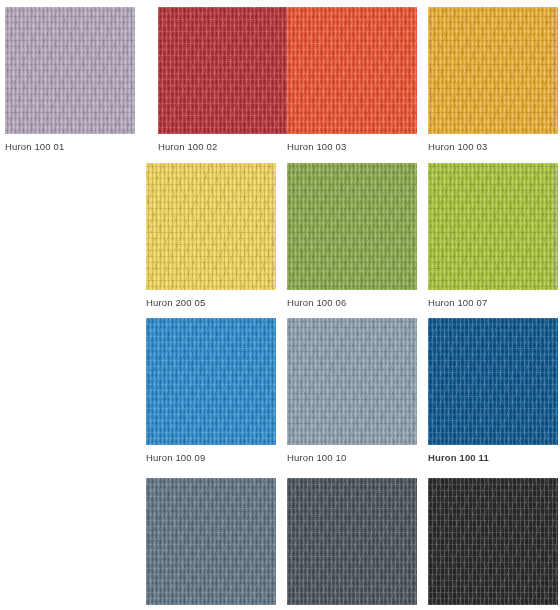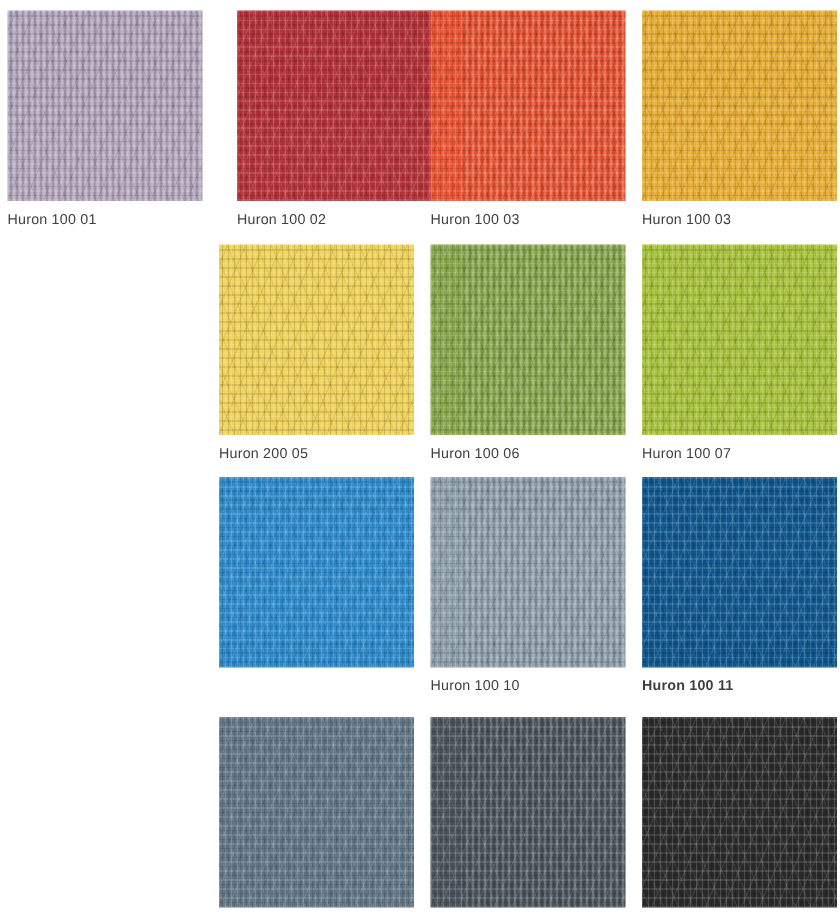--- a/index.html
+++ b/index.html
@@ -147,20 +147,21 @@
         <div class="swatch-label" style="color: rgb(64, 63, 63);">Huron 100 06</div>
       </div>
       <div class="swatch-cell" style="left: 428px;">
         <div class="swatch-chip" title="Huron 100 07" style="width: 130px; height: 127px; background-color: rgb(168, 196, 60);"></div>
         <div class="swatch-label" style="color: rgb(64, 63, 63);">Huron 100 07</div>
       </div>
     </div>
     <div class="swatch-row" style="top: 318px;">
       <div class="swatch-cell" style="left: 146px;">
         <div class="swatch-chip" title="Huron 100 09" style="width: 130px; height: 127px; background-color: rgb(46, 140, 205);"></div>
+        <div class="swatch-label" style="color: rgb(64, 63, 63);">Huron 100 09</div>
       </div>
       <div class="swatch-cell" style="left: 287px;">
         <div class="swatch-chip" title="Huron 100 10" style="width: 130px; height: 127px; background-color: rgb(143, 160, 173);"></div>
         <div class="swatch-label" style="color: rgb(64, 63, 63);">Huron 100 10</div>
       </div>
       <div class="swatch-cell" style="left: 428px;">
         <div class="swatch-chip" title="Huron 100 11" style="width: 130px; height: 127px; background-color: rgb(16, 88, 143);"></div>
         <div class="swatch-label" style="color: rgb(64, 63, 63); font-weight: bold;">Huron 100 11</div>
       </div>
     </div>

